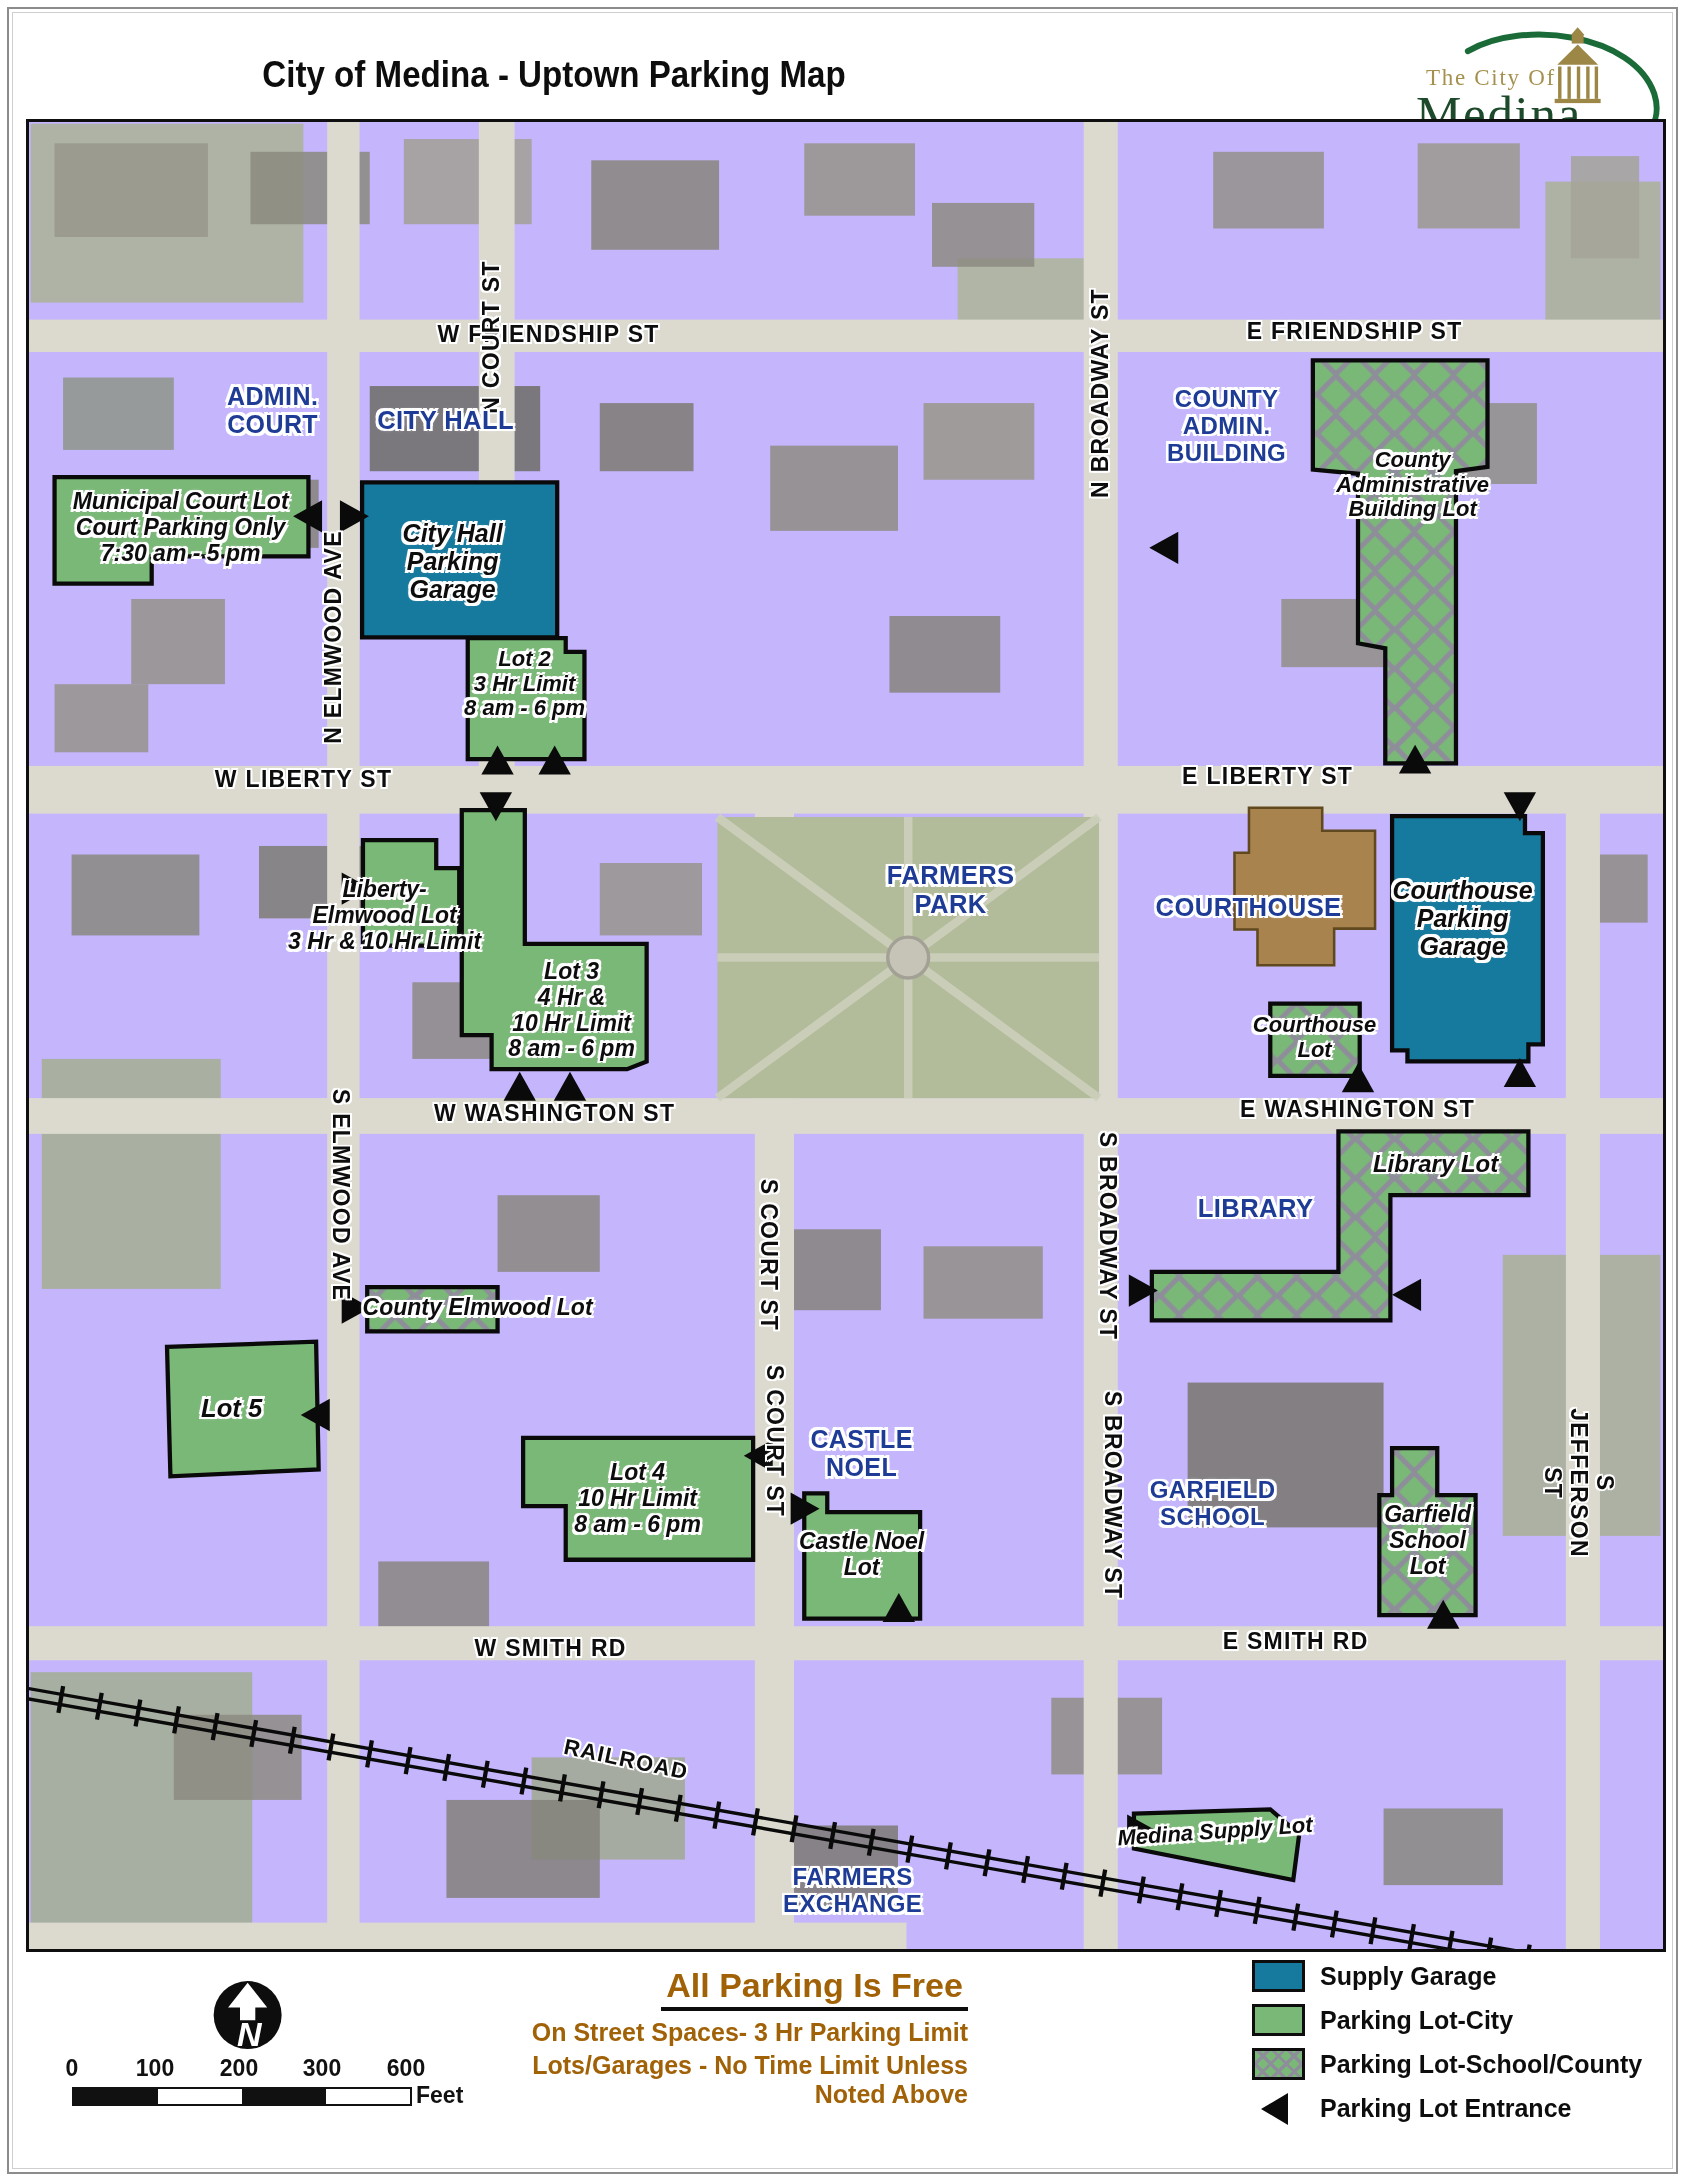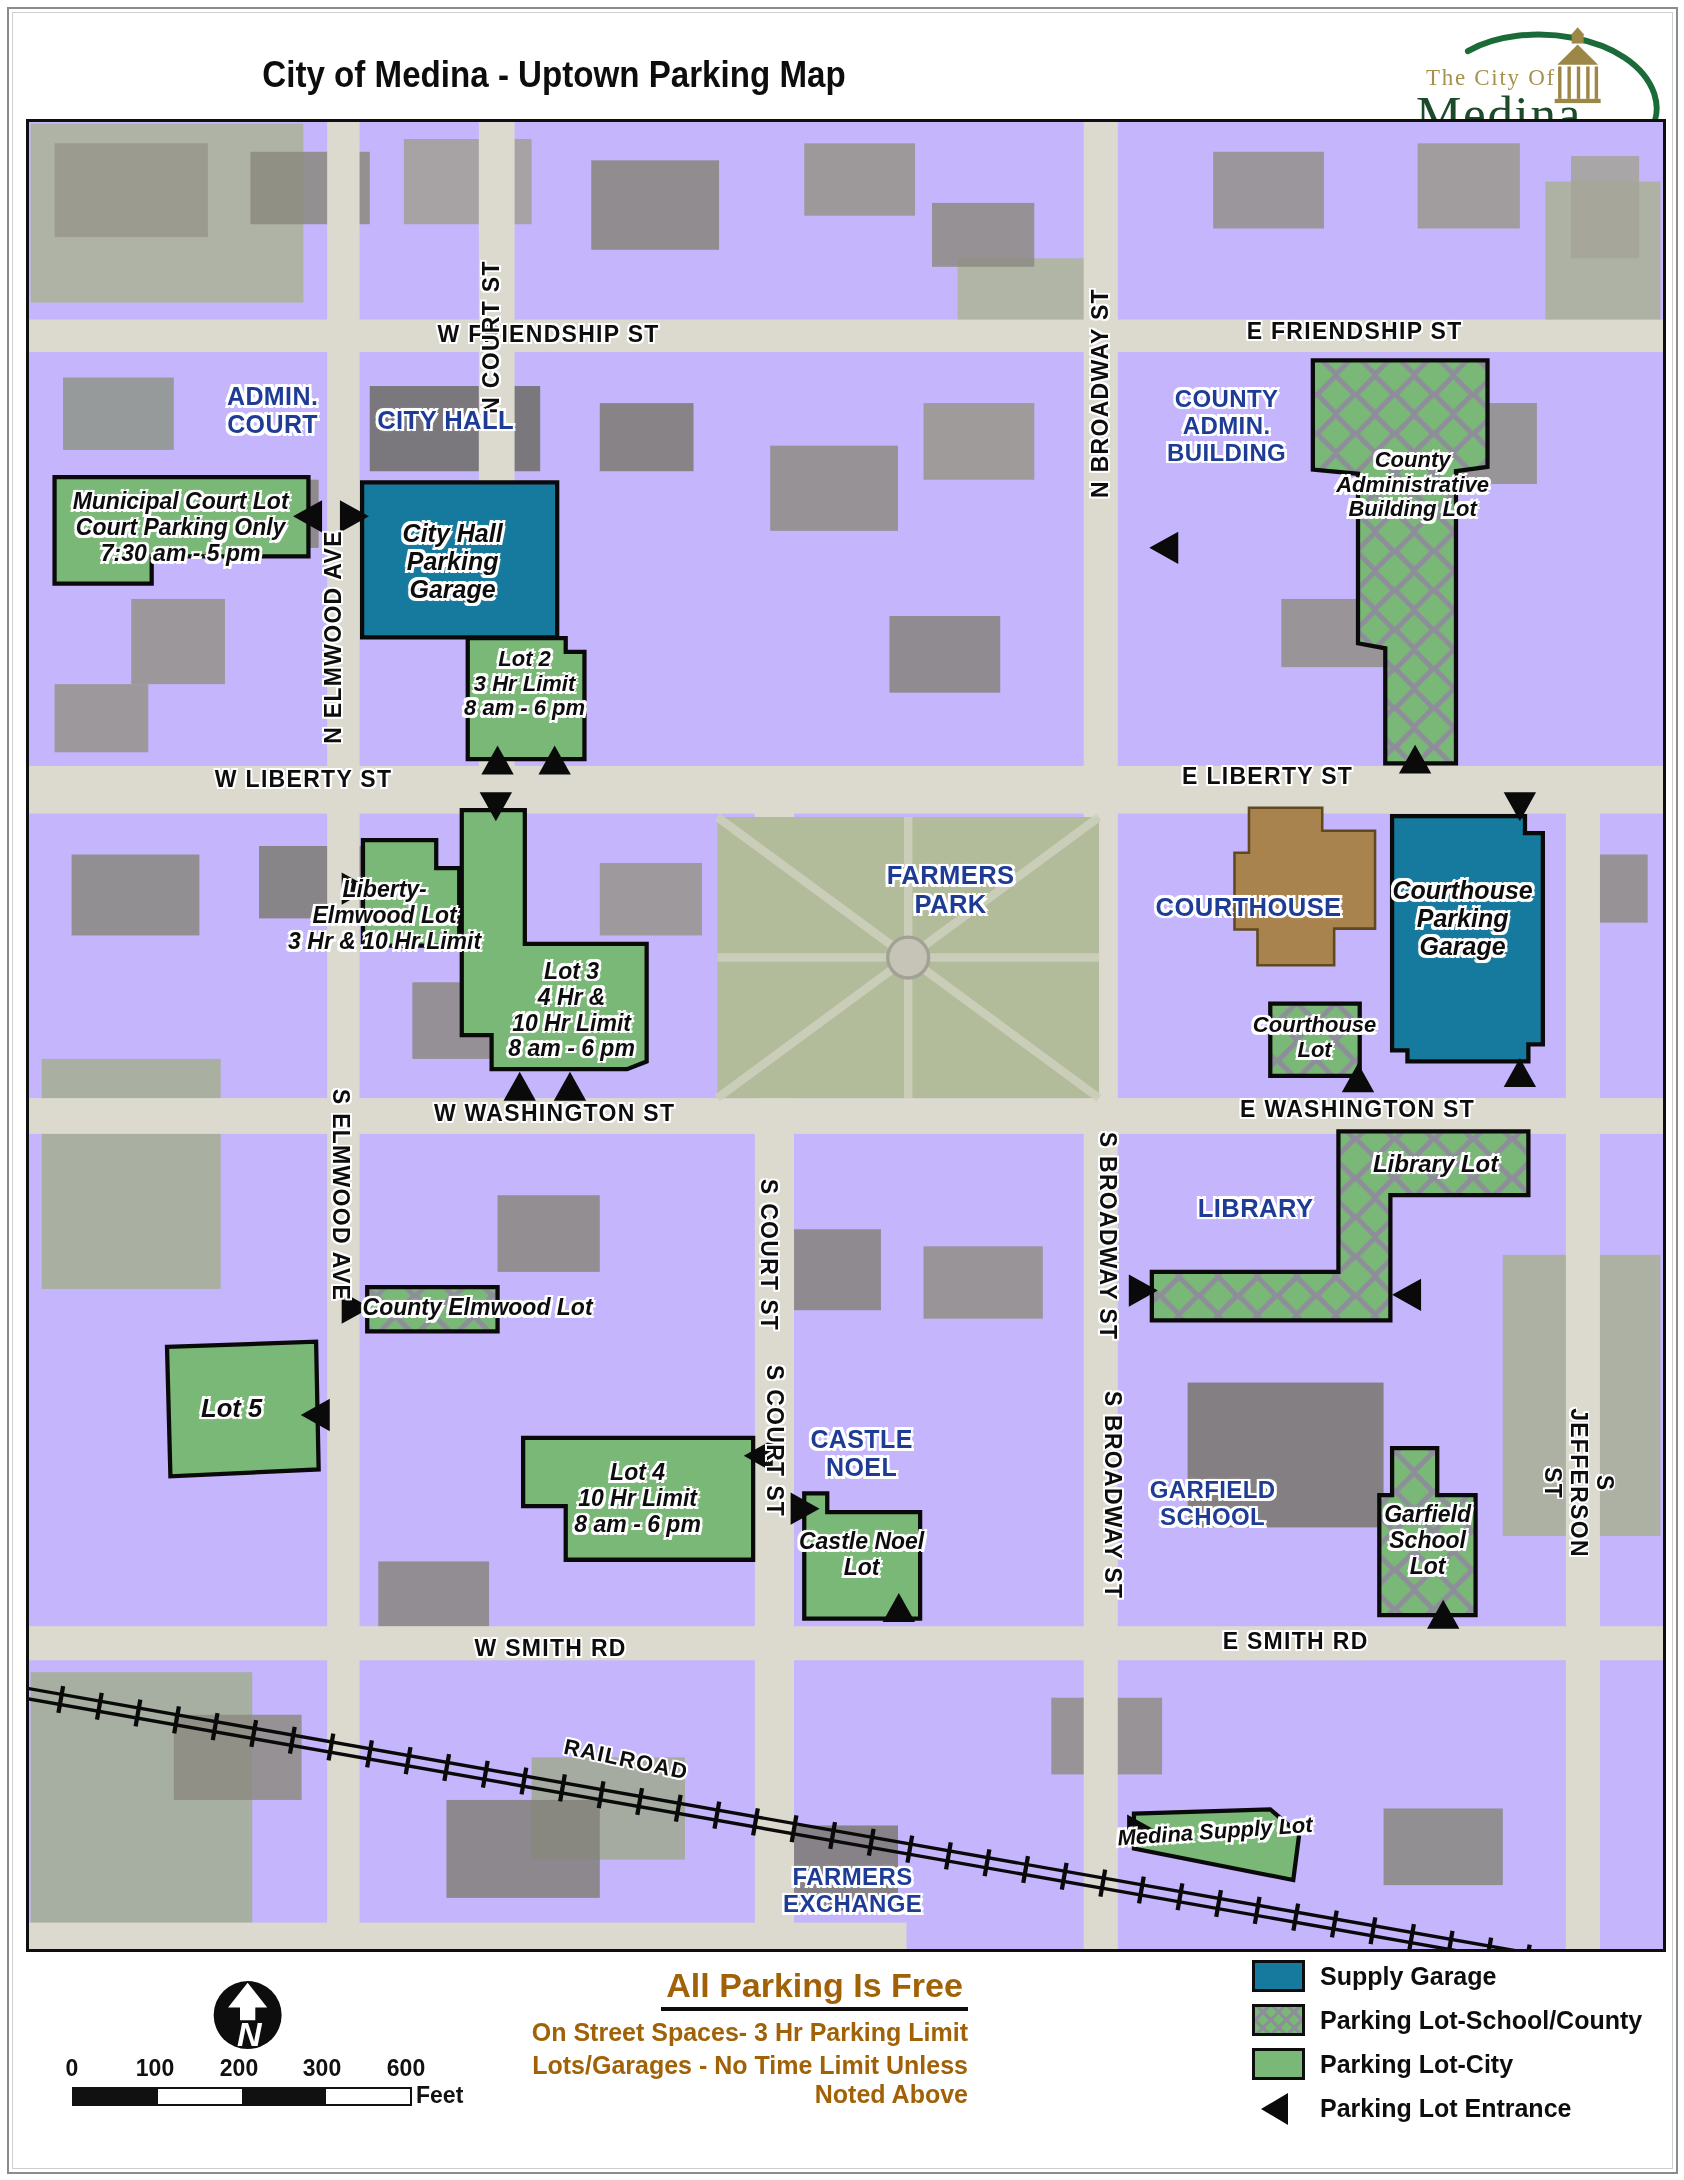--- a/index.html
+++ b/index.html
@@ -298,26 +298,26 @@
     <div class="free-l1">On Street Spaces- 3 Hr Parking Limit</div>
     <div class="free-l2">Lots/Garages - No Time Limit Unless Noted Above</div>
   </div>
 
   <div class="legend">
     <div class="legend-row">
       <div class="swatch garage"></div>
       <span class="legend-label">Supply Garage</span>
     </div>
     <div class="legend-row">
+      <div class="swatch city"></div>
+      <span class="legend-label">Parking Lot-City</span>
+    </div>
+    <div class="legend-row">
       <div class="swatch county"></div>
       <span class="legend-label">Parking Lot-School/County</span>
-    </div>
-    <div class="legend-row">
-      <div class="swatch city"></div>
-      <span class="legend-label">Parking Lot-City</span>
     </div>
     <div class="legend-row">
       <div class="swatch-entrance"></div>
       <span class="legend-label">Parking Lot Entrance</span>
     </div>
   </div>
 </div>
 
 
 </body></html>

